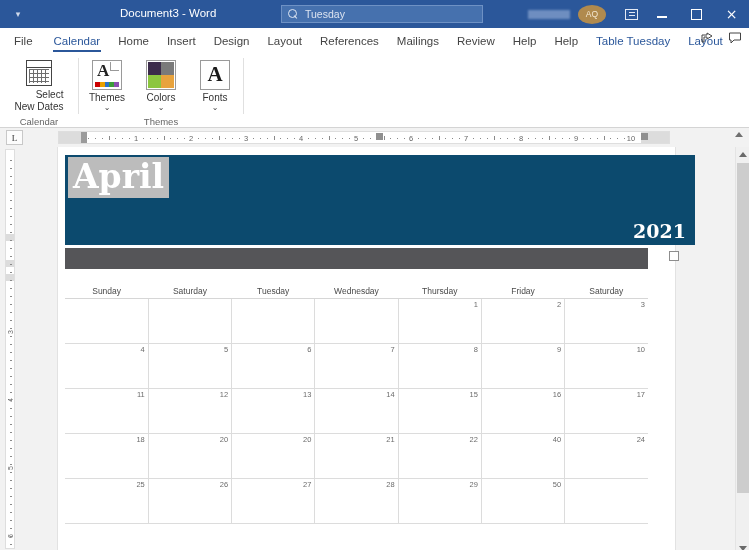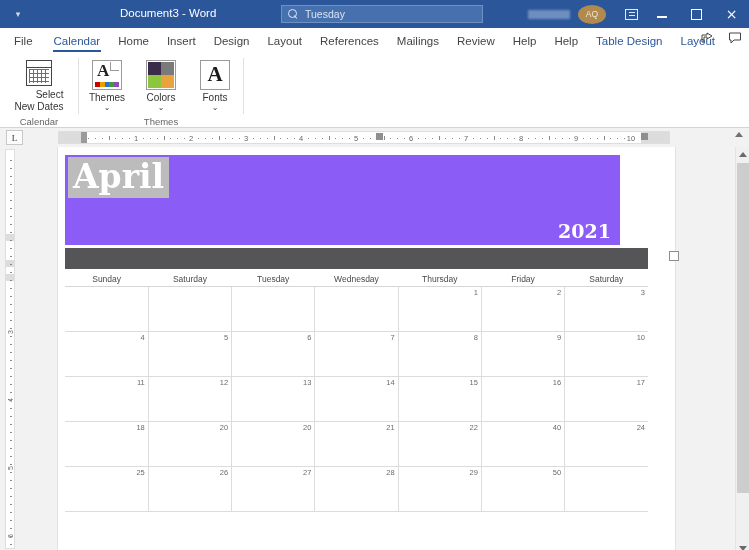--- a/index.html
+++ b/index.html
@@ -197,36 +197,36 @@
   .vruler .vdot { position:absolute; left:4px; width:1.5px; height:1px; background:#8a8a8a; }
 
   .canvas { flex:1; height:408px; position:relative; overflow:hidden; background:#f2f2f2; }
   .page {
     position:absolute; left:39px; top:0; width:617px; height:405px;
     background:#ffffff; box-shadow:0 0 0 1px #e2e2e2;
   }
   .doc-inner { position:absolute; left:7px; top:8px; right:12px; }
 
   .banner {
-    position: relative; width:555px; height:90px; background:#8b5cf6;
+    position: relative; width:630px; height:90px; background:#0c4a6e;
   }
   .banner-month {
     position:absolute; left:3px; top:2px;
     background:#bcbcbc; padding:2px 5px 3px 5px;
     color:#ffffff; font-family:"DejaVu Serif", serif; font-weight:bold;
     font-size:33px; line-height:36px; letter-spacing:0px;
   }
   .banner-year {
     position:absolute; right:9px; bottom:4px;
     color:#ffffff; font-family:"DejaVu Serif", serif; font-weight:bold;
     font-size:19px; line-height:20px;
   }
   .subbar { width:583px; height:21px; background:#555558; margin-top:3px; }
 
-  .caltable { width:583px; margin-top:3px; border-collapse:collapse; table-layout:fixed; }
+  .caltable { width:583px; margin-top:15px; border-collapse:collapse; table-layout:fixed; }
   .caltable th {
     height:14px; font-size:8.5px; font-weight:normal; color:#4a4a4a;
     text-align:center; border:none; border-bottom:1px solid #d6d6d6;
     background:#ffffff;
   }
   .caltable td {
     height:45px; vertical-align:top; text-align:right;
     font-size:7.5px; color:#6b6b6b;
     border:1px solid #dcdcdc;
     padding:1px 3px 0 0;
@@ -282,21 +282,21 @@
   <div class="tab active">Calendar</div>
   <div class="tab">Home</div>
   <div class="tab">Insert</div>
   <div class="tab">Design</div>
   <div class="tab">Layout</div>
   <div class="tab">References</div>
   <div class="tab">Mailings</div>
   <div class="tab">Review</div>
   <div class="tab">Help</div>
   <div class="tab">Help</div>
-  <div class="tab contextual">Table Design</div>
+  <div class="tab contextual">Table Tuesday</div>
   <div class="tab contextual">Layout</div>
 
   <div class="tabstrip-right">
     <span class="mini-icon share-ico">
       <svg width="16" height="16" viewBox="0 0 16 16">
           <path d="M3 12 L3 5 L8 5 L8 3 L13 6 L8 9 L8 7 L5 7 L5 12 Z" fill="none" stroke="#444" stroke-width="1"></path>
         </svg>
     </span>
     <span class="mini-icon comment-ico">
       <svg width="16" height="16" viewBox="0 0 16 16">

